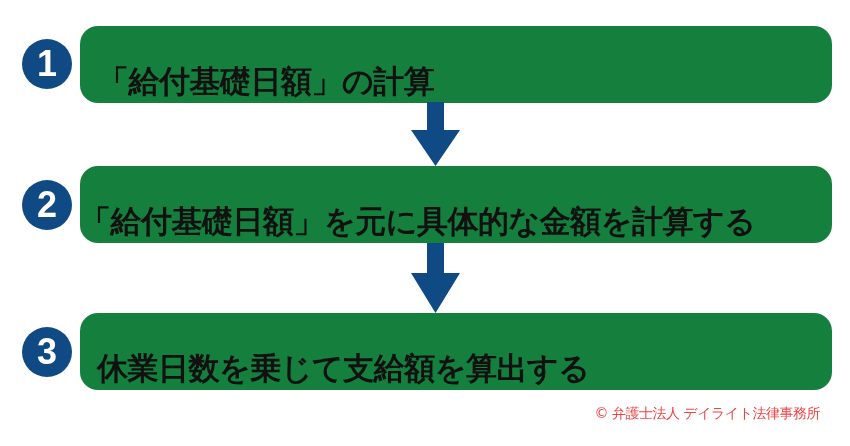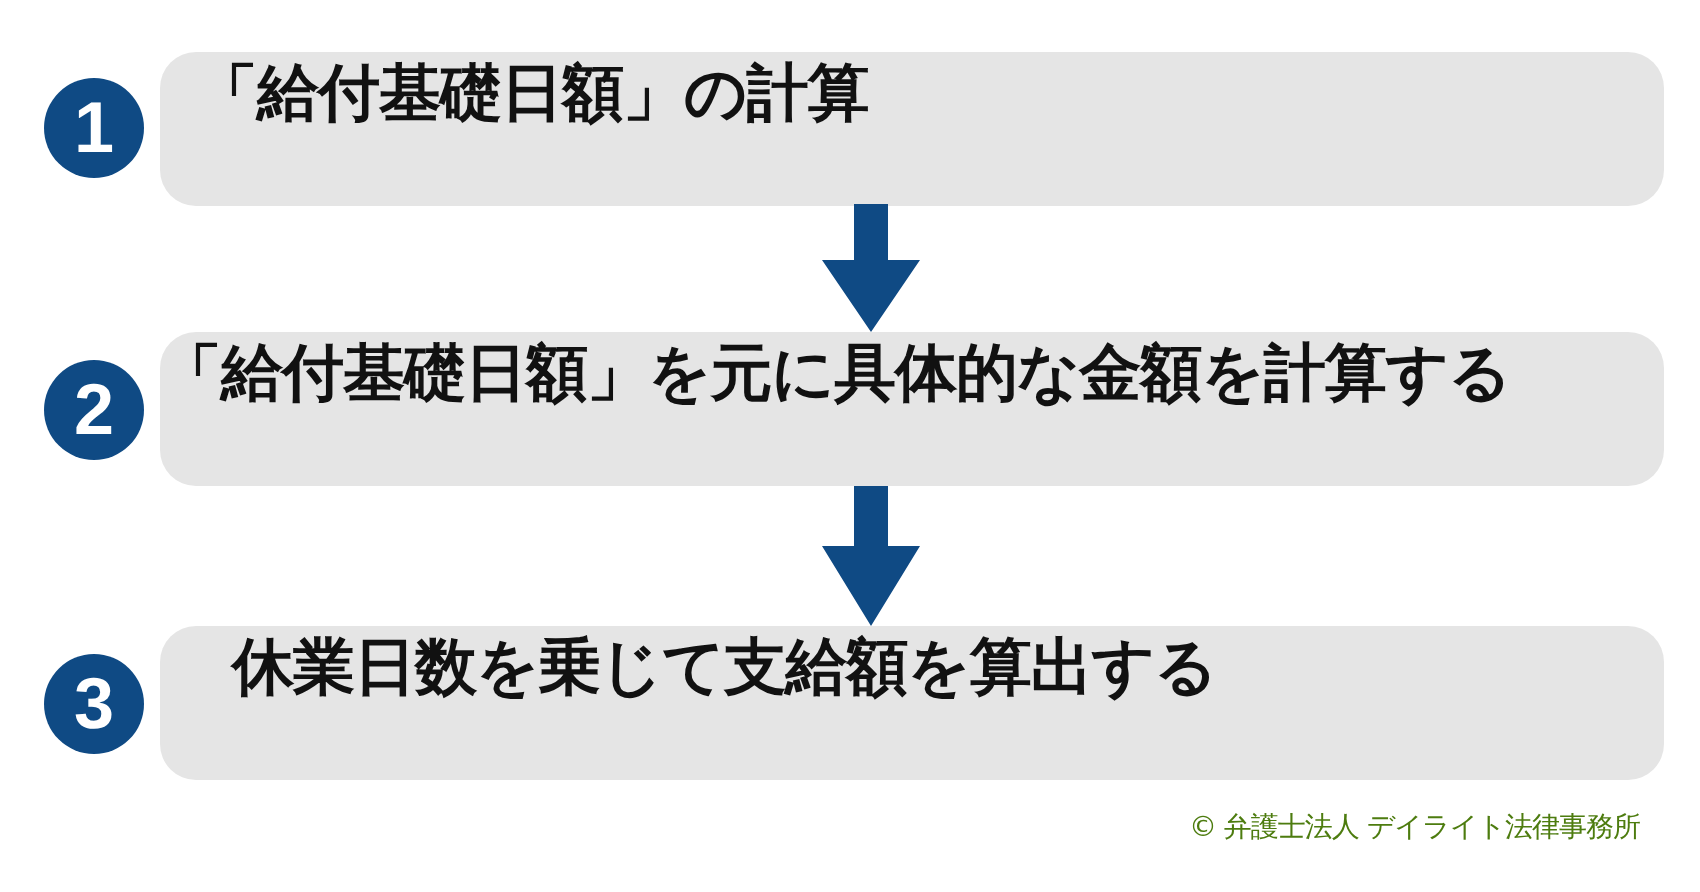--- a/index.html
+++ b/index.html
@@ -3,37 +3,37 @@
   <meta charset="utf-8">
   <style>
     html, body { margin: 0; padding: 0; }
     body {
       width: 850px; height: 446px; background: #ffffff;
       position: relative; overflow: hidden;
       font-family: "DejaVu Sans", "Liberation Sans", sans-serif;
     }
     .step-box {
       position: absolute; left: 80px; width: 752px; height: 77px;
-      background: #e5e5e5; border-radius: 18px;
-      display: flex; align-items: flex-start;
+      background: #15803d; border-radius: 18px;
+      display: flex; align-items: flex-end;
     }
     .step-text {
       font-weight: bold; font-size: 31px; color: #111111;
       letter-spacing: -0.5px; white-space: nowrap;
     }
     .badge {
       position: absolute; left: 22px; width: 50px; height: 50px;
       border-radius: 50%; background: #0f4a84; color: #ffffff;
       display: flex; align-items: center; justify-content: center;
       font-family: "Liberation Sans", sans-serif; font-weight: bold; font-size: 36px;
     }
     .arrow { position: absolute; left: 400px; width: 60px; }
     .copyright {
       position: absolute; right: 30px; top: 405px;
-      font-size: 14px; color: #4d7c0f; letter-spacing: -0.5px; text-align: right;
+      font-size: 14px; color: #ef4444; letter-spacing: -0.5px; text-align: right;
     }
   </style>
 </head>
 <body>
 
 <div class="badge" style="top:39px;">
   <span>1</span>
 </div>
 <div class="step-box" style="top:26px;">
   <span class="step-text" style="margin-left:18px;">「給付基礎日額」の計算</span>
@@ -51,16 +51,16 @@
 </div>
 
 <svg class="arrow" style="top:243px;" width="60" height="70" viewBox="0 0 60 70">
   <polygon points="27,0 44,0 44,30 60,30 35.5,70 11,30 27,30" fill="#0f4a84"></polygon>
 </svg>
 
 <div class="badge" style="top:327px;">
   <span>3</span>
 </div>
 <div class="step-box" style="top:313px;">
-  <span class="step-text" style="margin-left:36px;">休業日数を乗じて支給額を算出する</span>
+  <span class="step-text" style="margin-left:17px;">休業日数を乗じて支給額を算出する</span>
 </div>
 
 <div class="copyright">© 弁護士法人 デイライト法律事務所</div>
 
 </body></html>

